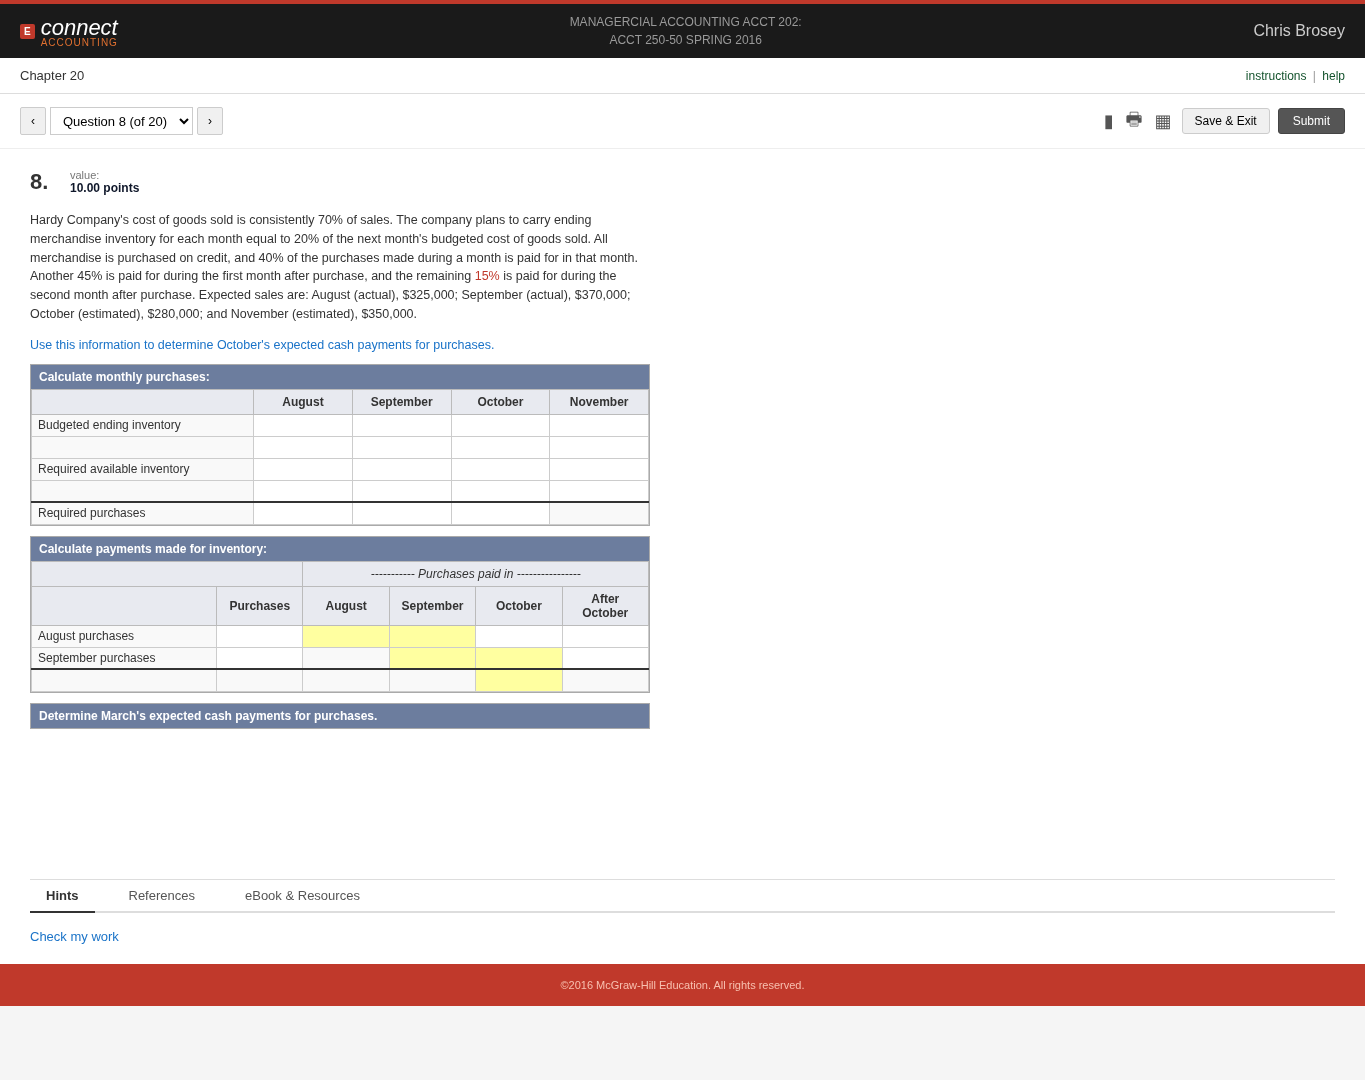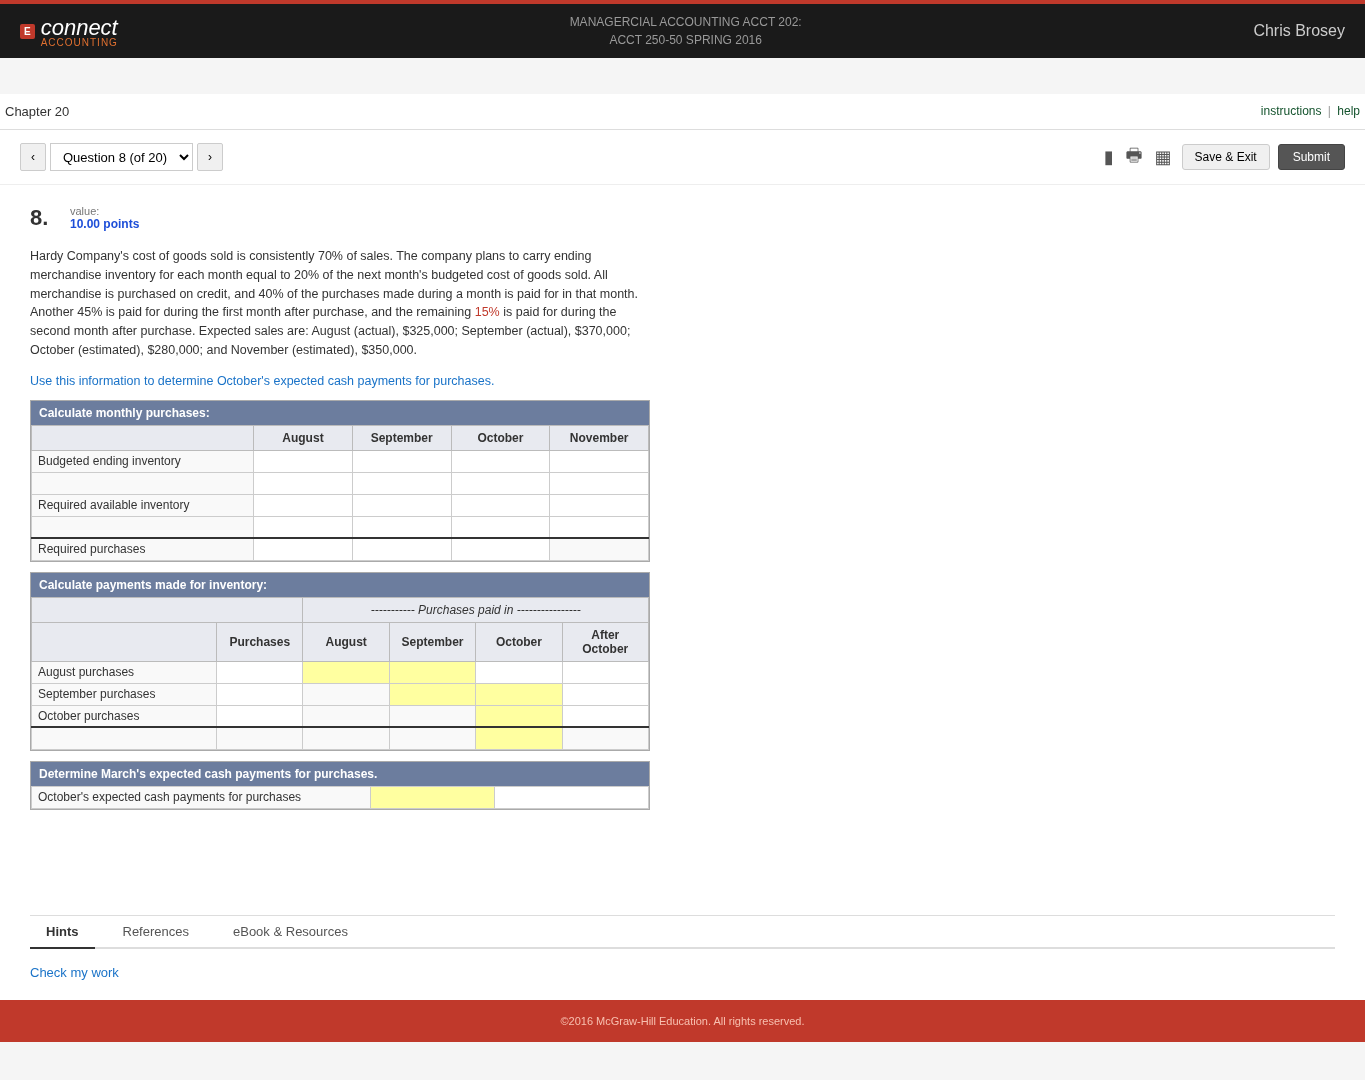--- a/index.html
+++ b/index.html
@@ -50,25 +50,24 @@
     }
     .top-bar-user {
       color: #ccc;
       font-size: 16px;
     }
 
     
     .sub-nav {
       background: #fff;
       border-bottom: 1px solid #ddd;
-      padding: 10px 5px;
-      display: flex;
-      align-items: flex-start;
+      padding: 10px 20px;
+      display: flex;
+      align-items: flex-end;
       justify-content: space-between;
-      margin-top: 36px;
     }
     .chapter-label {
       font-size: 13px;
       color: #333;
       font-weight: 500;
     }
     .nav-links {
       font-size: 12px;
       color: #1a73c8;
     }
@@ -161,21 +160,21 @@
       font-weight: bold;
       color: #333;
       min-width: 24px;
     }
     .question-meta {
       font-size: 11px;
       color: #777;
     }
     .question-points {
       font-size: 12px;
-      color: #1d4ed8;
+      color: #0f172a;
       font-weight: bold;
     }
 
     
     .problem-text {
       font-size: 12.5px;
       color: #333;
       line-height: 1.5;
       margin-bottom: 14px;
       max-width: 620px;
@@ -248,21 +247,21 @@
 
     
     .tabs-container {
       border-top: 1px solid #ddd;
       padding-top: 0;
       margin-top: 20px;
     }
     .tabs {
       display: flex;
       border-bottom: 2px solid #ddd;
-      gap: 12px;
+      gap: 18px;
     }
     .tab {
       padding: 8px 16px;
       cursor: pointer;
       font-size: 13px;
       color: #555;
       border: none;
       background: none;
       border-bottom: 2px solid transparent;
       margin-bottom: -2px;
@@ -448,51 +447,34 @@
           <td class="td-input-white"><input type="text" style=""></td>
         </tr>
         <tr>
           <td class="td-label">September purchases</td>
           <td class="td-input-white"><input type="text" style=""></td>
           <td class="td-empty"></td>
           <td class="td-input"><input type="text" style=""></td>
           <td class="td-input"><input type="text" style=""></td>
           <td class="td-input-white"><input type="text" style=""></td>
         </tr>
-        <tr>
-          <td class="td-label">October purchases</td>
-          <td class="td-input-white"><input type="text" style=""></td>
-          <td class="td-empty"></td>
-          <td class="td-empty"></td>
-          <td class="td-input"><input type="text" style=""></td>
-          <td class="td-input-white"><input type="text" style=""></td>
-        </tr>
         <tr class="table-total-row">
           <td class="td-empty"></td>
           <td class="td-empty"></td>
           <td class="td-empty"></td>
           <td class="td-empty"></td>
           <td class="td-input"><input type="text" style=""></td>
           <td class="td-empty"></td>
         </tr>
       </tbody>
     </table>
   </div>
 
   <div class="table-section">
     <div class="table-header-row">Determine March's expected cash payments for purchases.</div>
-    <table>
-      <tbody>
-        <tr>
-          <td class="td-label" style="width:55%;">October's expected cash payments for purchases</td>
-          <td class="td-input" style="width:20%;"><input type="text" style=""></td>
-          <td class="td-input-white" style="width:25%;"><input type="text" style=""></td>
-        </tr>
-      </tbody>
-    </table>
   </div>
 </div>
 
 <div class="bottom-section">
   <div class="tabs-container">
     <div class="tabs">
       <button class="tab active">Hints</button>
       <button class="tab">References</button>
       <button class="tab">eBook &amp; Resources</button>
     </div>

